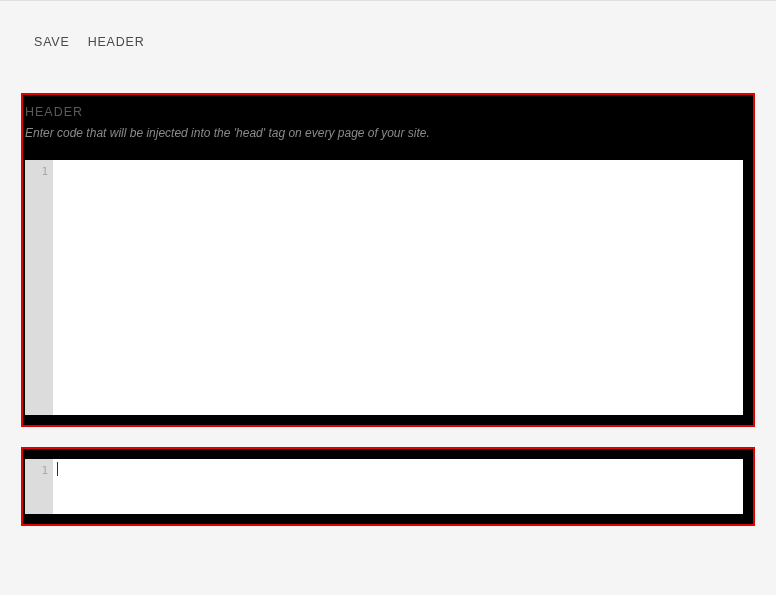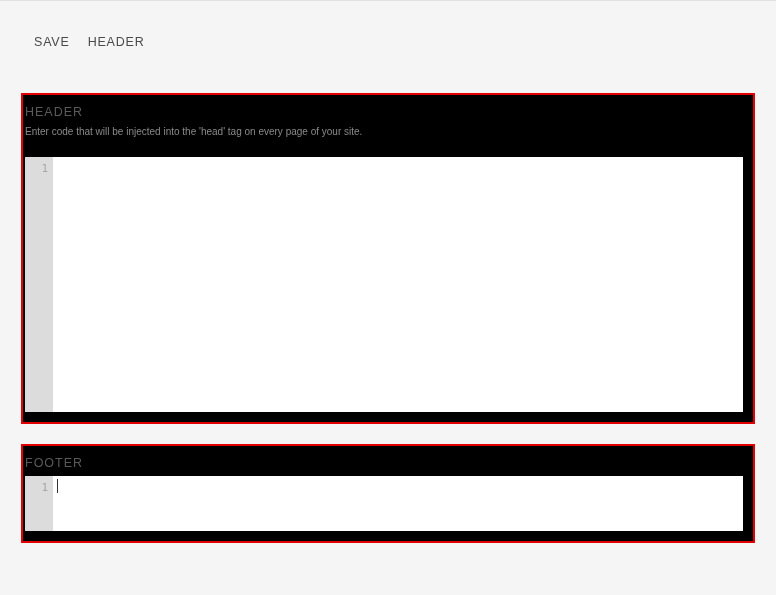--- a/index.html
+++ b/index.html
@@ -33,24 +33,25 @@
       padding: 10px 10px 10px 2px;
     }
     .section-title {
       font-size: 12.5px;
       letter-spacing: 1px;
       color: #5a5a5a;
       font-weight: 500;
       margin-bottom: 6px;
     }
     .section-desc {
-      font-size: 10px;
+      font-size: 12px;
       color: #8a8a8a;
       margin-bottom: 18px;
       line-height: 1.4;
+      font-style: italic;
     }
     .code-editor {
       display: flex;
       background: #ffffff;
       width: 100%;
     }
     .code-editor.header-editor { height: 255px; }
     .code-editor.footer-editor { height: 55px; }
     .gutter {
       background: #dcdcdc;
@@ -101,21 +102,20 @@
   <div class="section-desc">Enter code that will be injected into the 'head' tag on every page of your site.</div>
   <div class="code-editor header-editor">
     <div class="gutter">
       <div class="line-number">1</div>
     </div>
     <div class="code-area"></div>
   </div>
 </div>
 
 <div class="section">
-  <div class="section-title">FOOTER</div>
   <div class="code-editor footer-editor">
     <div class="gutter">
       <div class="line-number">1</div>
     </div>
     <div class="code-area">
       <span class="cursor"></span>
     </div>
   </div>
 </div>
 

